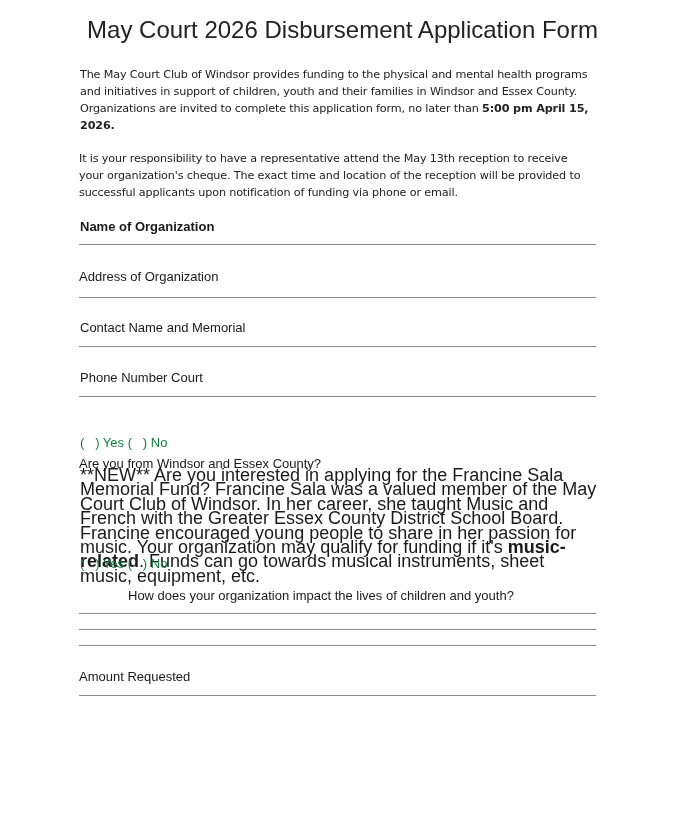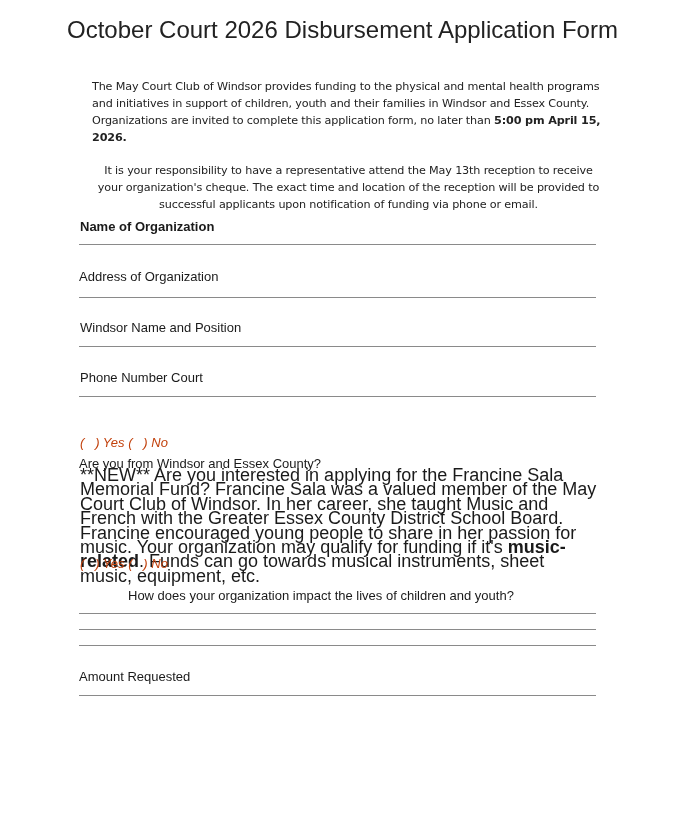--- a/index.html
+++ b/index.html
@@ -3,58 +3,58 @@
 <meta charset="utf-8">
 <style>
   html, body { margin: 0; padding: 0; background: #ffffff; }
   body { width: 685px; height: 815px; position: relative; overflow: hidden; color: #222222; }
   .title {
     position: absolute; left: 0; top: 16px; width: 685px; text-align: center;
     font-family: "Liberation Sans", sans-serif; font-size: 24px; color: #222222; margin: 0; font-weight: normal;
   }
   .para {
     position: absolute; left: 80px; width: 515px;
-    font-family: "DejaVu Sans", sans-serif; font-size: 11.2px; line-height: 17px; color: #222222; margin: 12px;
+    font-family: "DejaVu Sans", sans-serif; font-size: 11.2px; line-height: 17px; color: #222222; margin: 0;
     letter-spacing: -0.15px;
   }
   .label {
     position: absolute; left: 80px;
     font-family: "Liberation Sans", sans-serif; font-size: 13px; color: #1a1a1a; margin: 0;
   }
   .line {
     position: absolute; left: 79px; width: 517px; height: 0;
     border-top: 1.5px solid #8a8a8a;
   }
   .radio-row {
     position: absolute; left: 80px;
-    font-family: "Liberation Sans", sans-serif; font-size: 13px; color: #c2410c; white-space: pre; font-style: italic;
+    font-family: "Liberation Sans", sans-serif; font-size: 13px; color: #15803d; white-space: pre;
   }
   .radio { cursor: pointer; }
   .fund {
     position: absolute; left: 80px; width: 520px;
     font-family: "Liberation Sans", sans-serif; font-size: 18px; line-height: 14.4px; color: #1a1a1a; margin: 0;
   }
   b { font-weight: bold; }
 </style>
 </head>
 <body>
 
-<h1 class="title">October Court 2026 Disbursement Application Form</h1>
+<h1 class="title">May Court 2026 Disbursement Application Form</h1>
 
 <p class="para" style="top:66px;"><span>The May Court Club of Windsor provides funding to the physical and mental health programs and initiatives in support of children, youth and their families in Windsor and Essex County. Organizations are invited to complete this application form, no later than </span><b>5:00 pm April 15, 2026.</b></p>
 
-<p class="para" style="top:150px; left:79px;text-align:center;"> It is your responsibility to have a representative attend the May 13th reception to receive your organization's cheque. The exact time and location of the reception will be provided to successful applicants upon notification of funding via phone or email.</p>
+<p class="para" style="top:150px; left:79px;"> It is your responsibility to have a representative attend the May 13th reception to receive your organization's cheque. The exact time and location of the reception will be provided to successful applicants upon notification of funding via phone or email.</p>
 
 <div class="label" style="top:219px;font-weight:bold;">Name of Organization</div>
 <div class="line" style="top:244px;"></div>
 
 <div class="label" style="top:269px; left:79px;text-align:right;">Address of Organization</div>
 <div class="line" style="top:297px;"></div>
 
-<div class="label" style="top:320px;">Windsor Name and Position</div>
+<div class="label" style="top:320px;">Contact Name and Memorial</div>
 <div class="line" style="top:346px;"></div>
 
 <div class="label" style="top:370px;">Phone Number Court</div>
 <div class="line" style="top:396px;"></div>
 
 <div class="label" style="top:420px; left:79px;margin-top:36px;">Are you from Windsor and Essex County?</div>
 <div class="radio-row" style="top:435px;"><span class="radio">(   ) Yes</span> <span class="radio">(   ) No</span></div>
 
 <p class="fund" style="top:468px;"><span>**NEW**  Are you interested in applying for the Francine Sala Memorial Fund?  Francine Sala was a valued member of the May Court Club of Windsor. In her career, she taught Music and French with the Greater Essex County District School Board. Francine encouraged young people to share in her passion for music. Your organization may qualify for funding if it's </span><b>music-related</b><span>. Funds can go towards musical instruments, sheet music, equipment, etc.</span></p>
 

